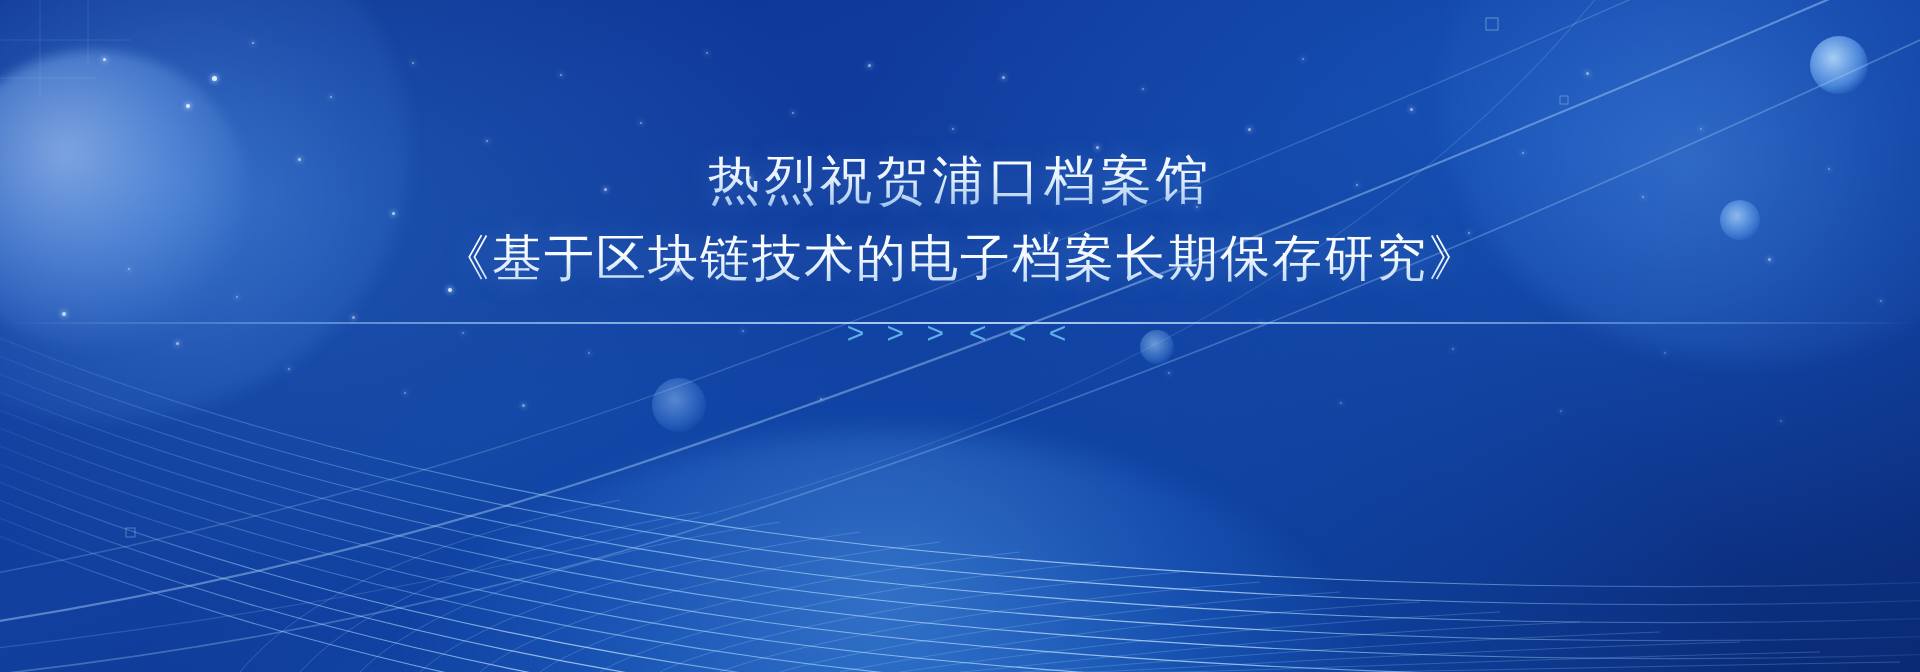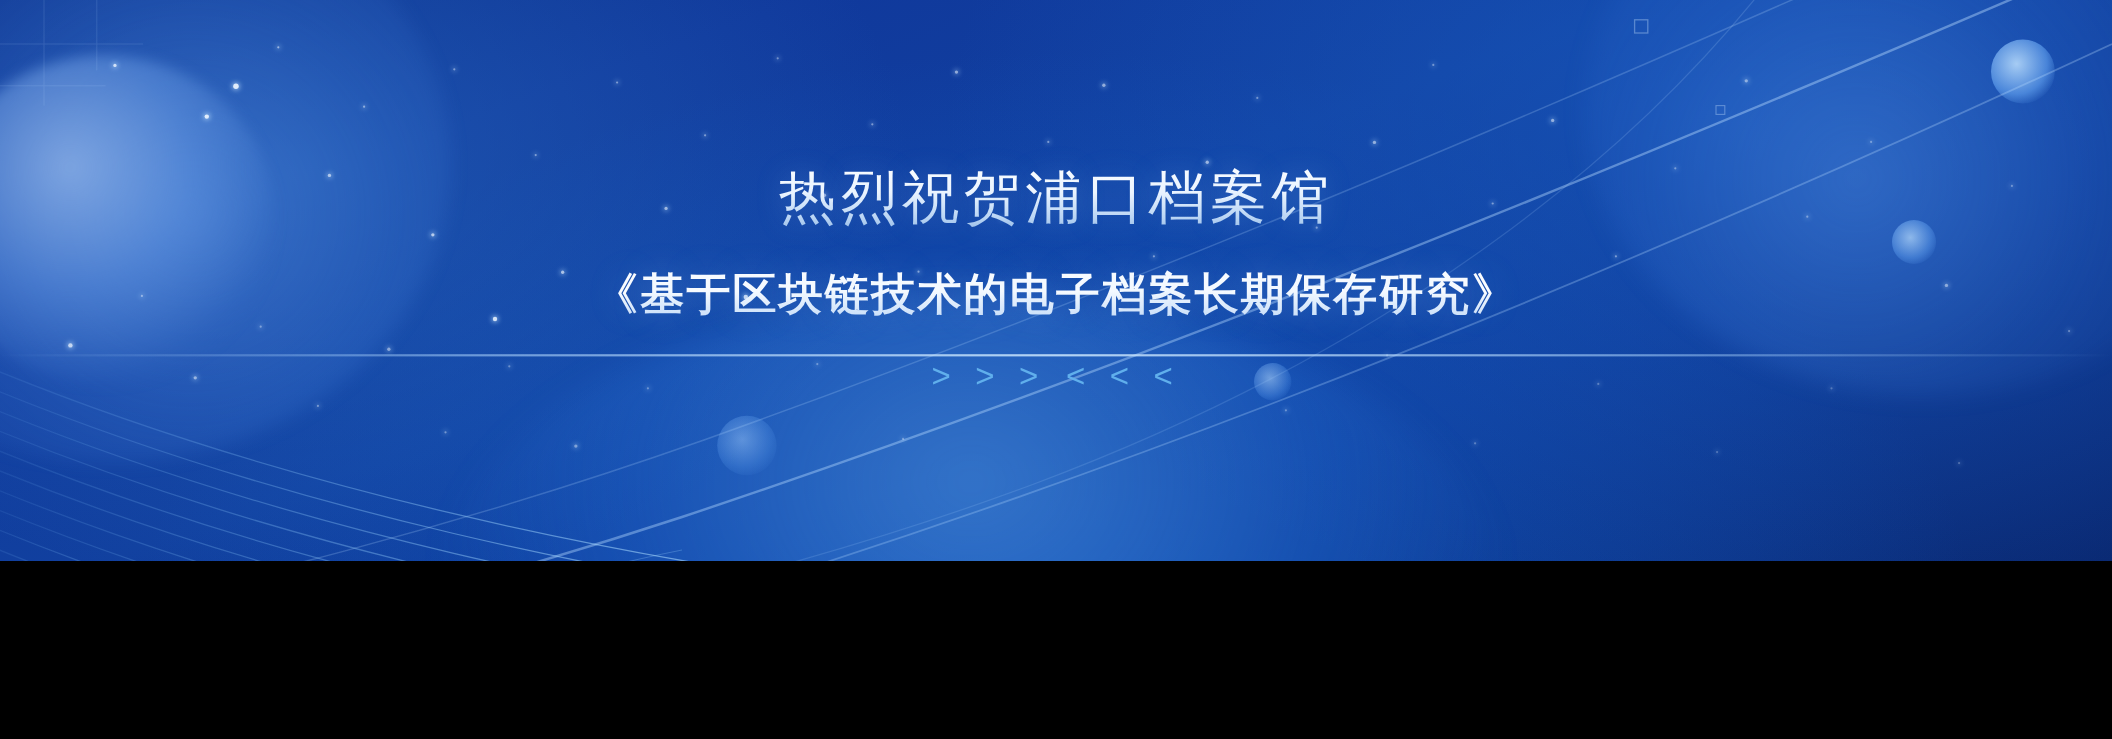--- a/index.html
+++ b/index.html
@@ -3,21 +3,21 @@
 <meta charset="utf-8">
 <style>
   html, body {
     margin: 0;
     padding: 0;
     background: #000;
   }
   #banner {
     position: relative;
     width: 1920px;
-    height: 510px;
+    height: 672px;
     overflow: hidden;
     font-family: "Liberation Sans", "DejaVu Sans", sans-serif;
     background:
       radial-gradient(ellipse 900px 620px at 14% 30%, rgba(40,105,190,0.55) 0%, rgba(17,60,150,0.0) 62%),
       radial-gradient(ellipse 1100px 700px at 82% 22%, rgba(26,96,200,0.55) 0%, rgba(12,52,140,0.0) 65%),
       radial-gradient(ellipse 1400px 900px at 50% 115%, rgba(18,96,205,0.60) 0%, rgba(10,45,130,0.0) 60%),
       linear-gradient(160deg, #0b2f8c 0%, #10399c 22%, #11409f 45%, #0e3690 70%, #0a2a74 100%);
   }
 
   
@@ -102,25 +102,25 @@
     line-height: 64px;
     letter-spacing: 4px;
     font-weight: 400;
     background: linear-gradient(180deg, #ffffff 0%, #f2f8ff 42%, #bcd6f4 78%, #8fb6e4 100%);
     -webkit-background-clip: text;
     background-clip: text;
     color: transparent;
     text-shadow: 0 0 26px rgba(150,200,255,0.28);
   }
   .line2 {
-    margin-top: 18px;
-    font-size: 40px;
+    margin-top: 8px;
+    font-size: 50px;
     line-height: 76px;
     letter-spacing: 2px;
-    font-weight: 700;
+    font-weight: 400;
     background: linear-gradient(180deg, #ffffff 0%, #ffffff 46%, #cfe2f9 76%, #a8c8ee 100%);
     -webkit-background-clip: text;
     background-clip: text;
     color: transparent;
     text-shadow: 0 0 30px rgba(140,195,255,0.30);
   }
   .line3-wrap {
     margin-top: 22px;
     display: flex;
     align-items: center;

